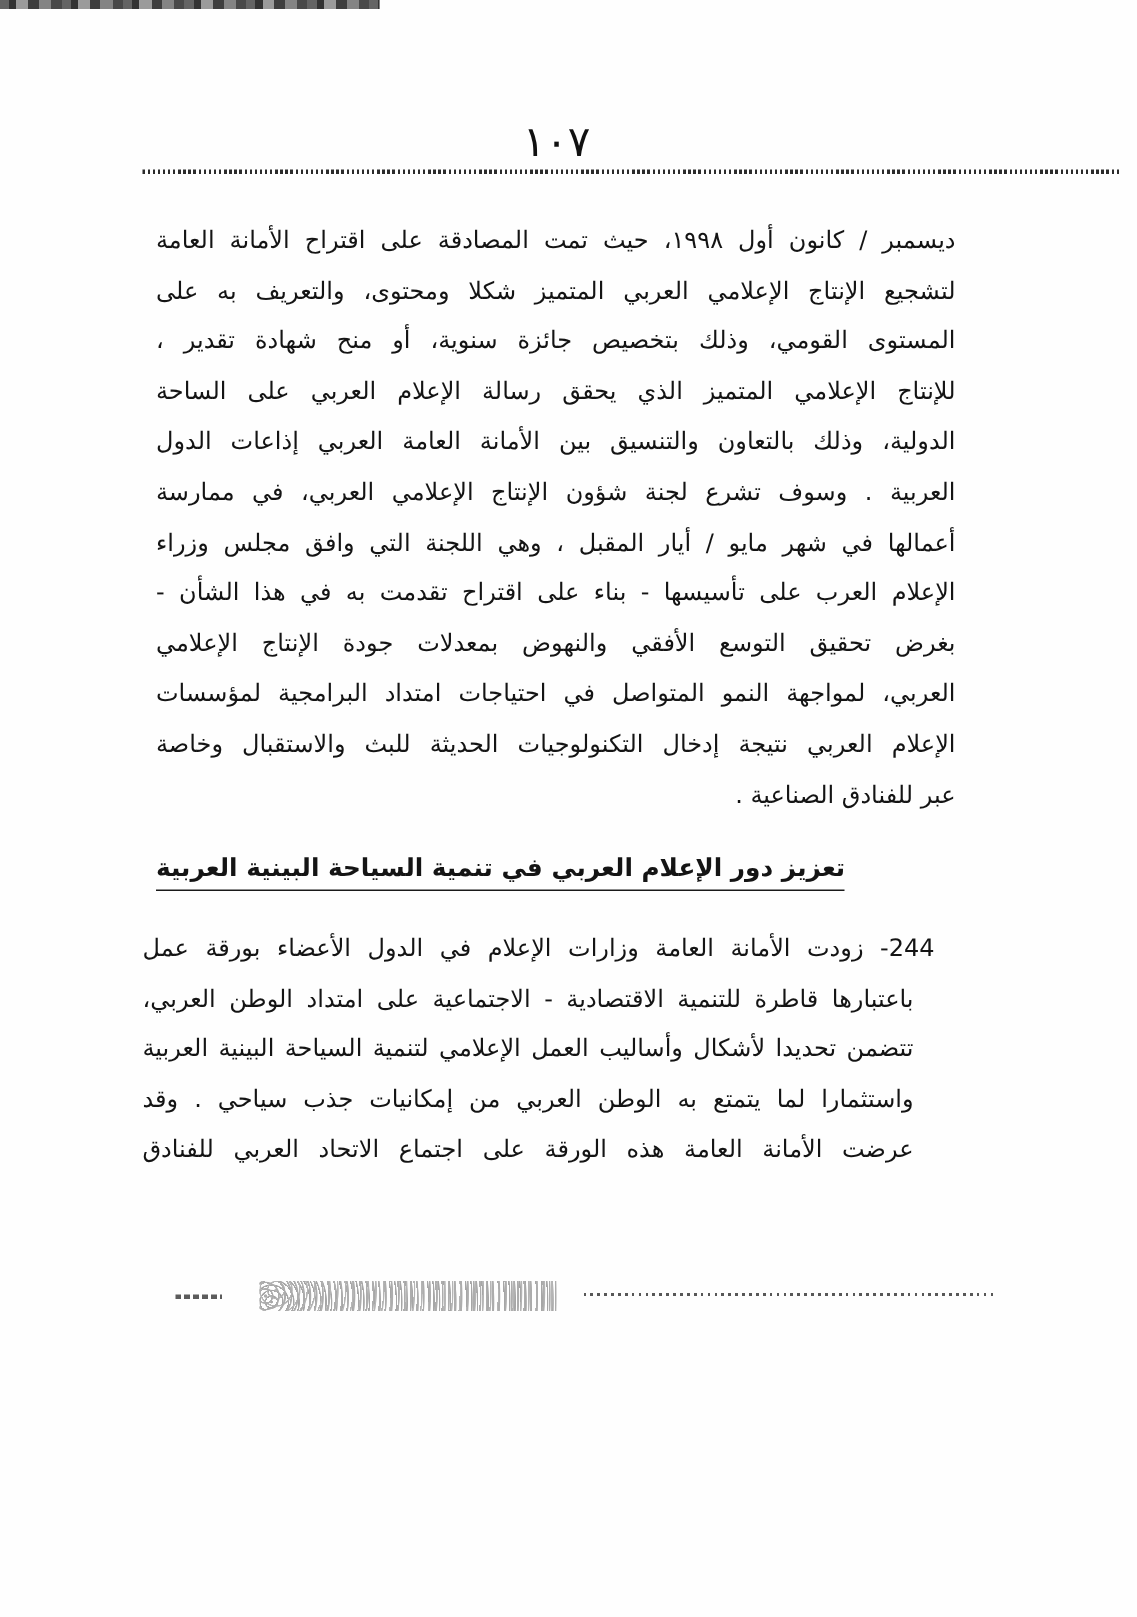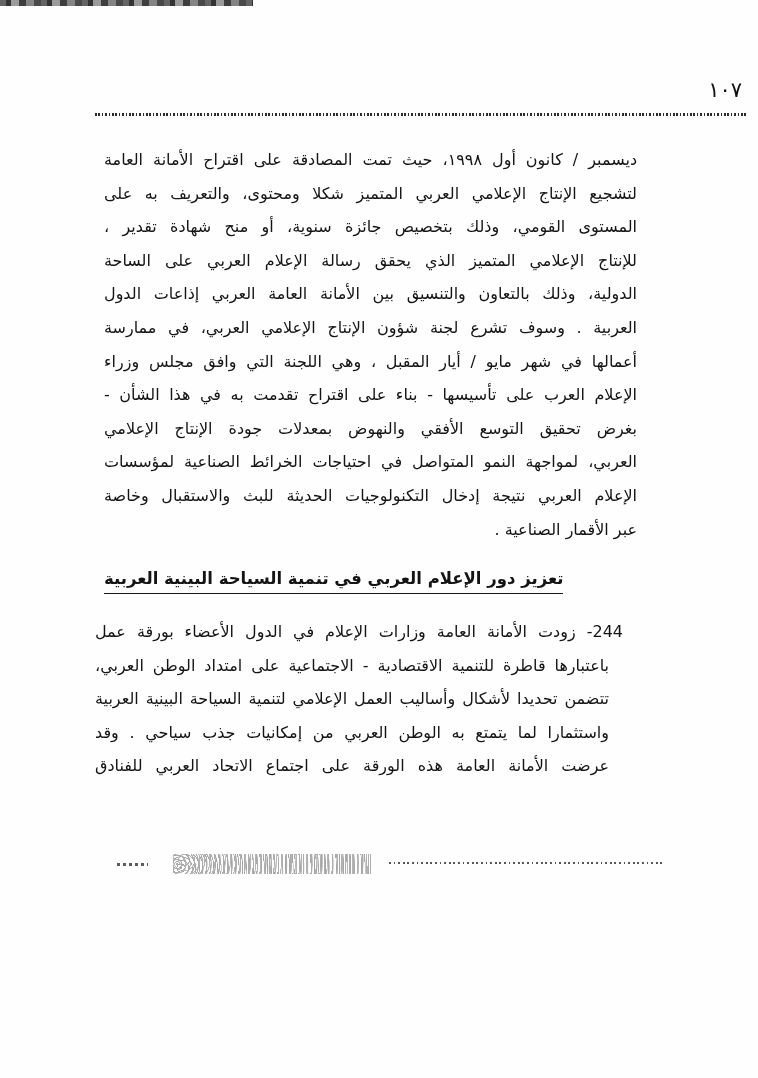--- a/index.html
+++ b/index.html
@@ -22,22 +22,22 @@
       repeating-linear-gradient(90deg,
         #4a4a4a 0 6px, #101010 6px 11px, #8a8a8a 11px 19px,
         #1d1d1d 19px 26px, #6f6f6f 26px 34px, #2a2a2a 34px 41px),
       #9a9a9a;
     opacity: 0.85;
   }
   .page-number {
     position: absolute;
     top: 78px; left: 0;
     width: 742px;
-    text-align: right;
-    font-size: 21px;
+    text-align: center;
+    font-size: 28px;
     letter-spacing: 2px;
     color: #111;
   }
   .top-rule {
     position: absolute;
     top: 113px; left: 95px;
     width: 652px; height: 3px;
     background: repeating-linear-gradient(90deg, #2b2b2b 0 1.6px, transparent 1.6px 3.4px);
   }
   .para {
@@ -110,23 +110,23 @@
   <div class="para p1">
       <div class="line">ديسمبر / كانون أول ١٩٩٨، حيث تمت المصادقة على اقتراح الأمانة العامة</div>
       <div class="line">لتشجيع الإنتاج الإعلامي العربي المتميز شكلا ومحتوى، والتعريف به على</div>
       <div class="line">المستوى القومي، وذلك بتخصيص جائزة سنوية، أو منح شهادة تقدير ،</div>
       <div class="line">للإنتاج الإعلامي المتميز الذي يحقق رسالة الإعلام العربي على الساحة</div>
       <div class="line">الدولية، وذلك بالتعاون والتنسيق بين الأمانة العامة العربي إذاعات الدول</div>
       <div class="line">العربية . وسوف تشرع لجنة شؤون الإنتاج الإعلامي العربي، في ممارسة</div>
       <div class="line">أعمالها في شهر مايو / أيار المقبل ، وهي اللجنة التي وافق مجلس وزراء</div>
       <div class="line">الإعلام العرب على تأسيسها - بناء على اقتراح تقدمت به في هذا الشأن -</div>
       <div class="line">بغرض تحقيق التوسع الأفقي والنهوض بمعدلات جودة الإنتاج الإعلامي</div>
-      <div class="line">العربي، لمواجهة النمو المتواصل في احتياجات الخرائط الصناعية لمؤسسات</div>
+      <div class="line">العربي، لمواجهة النمو المتواصل في احتياجات امتداد البرامجية لمؤسسات</div>
       <div class="line">الإعلام العربي نتيجة إدخال التكنولوجيات الحديثة للبث والاستقبال وخاصة</div>
-      <div class="line">عبر الأقمار الصناعية .</div>
+      <div class="line">عبر للفنادق الصناعية .</div>
     </div>
 
   <div class="section-heading-wrap">
     <span class="heading-text">تعزيز دور الإعلام العربي في تنمية السياحة البينية العربية</span>
   </div>
 
   <div class="para p215">
       <div class="line">244- زودت الأمانة العامة وزارات الإعلام في الدول الأعضاء بورقة عمل</div>
       <div class="line">باعتبارها قاطرة للتنمية الاقتصادية - الاجتماعية على امتداد الوطن العربي،</div>
       <div class="line">تتضمن تحديدا لأشكال وأساليب العمل الإعلامي لتنمية السياحة البينية العربية</div>

